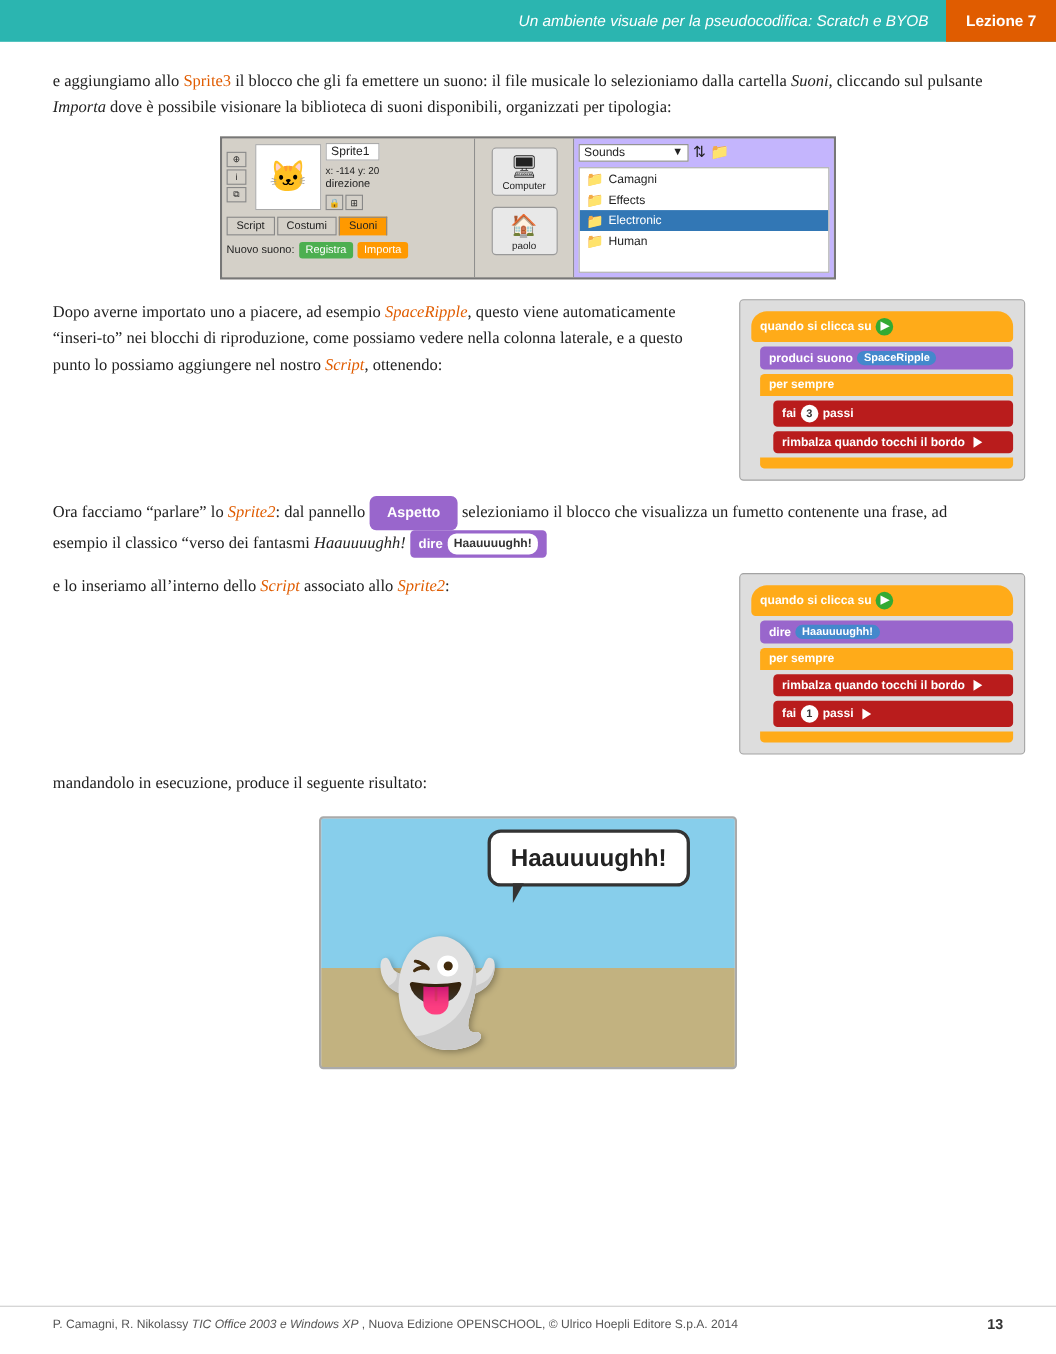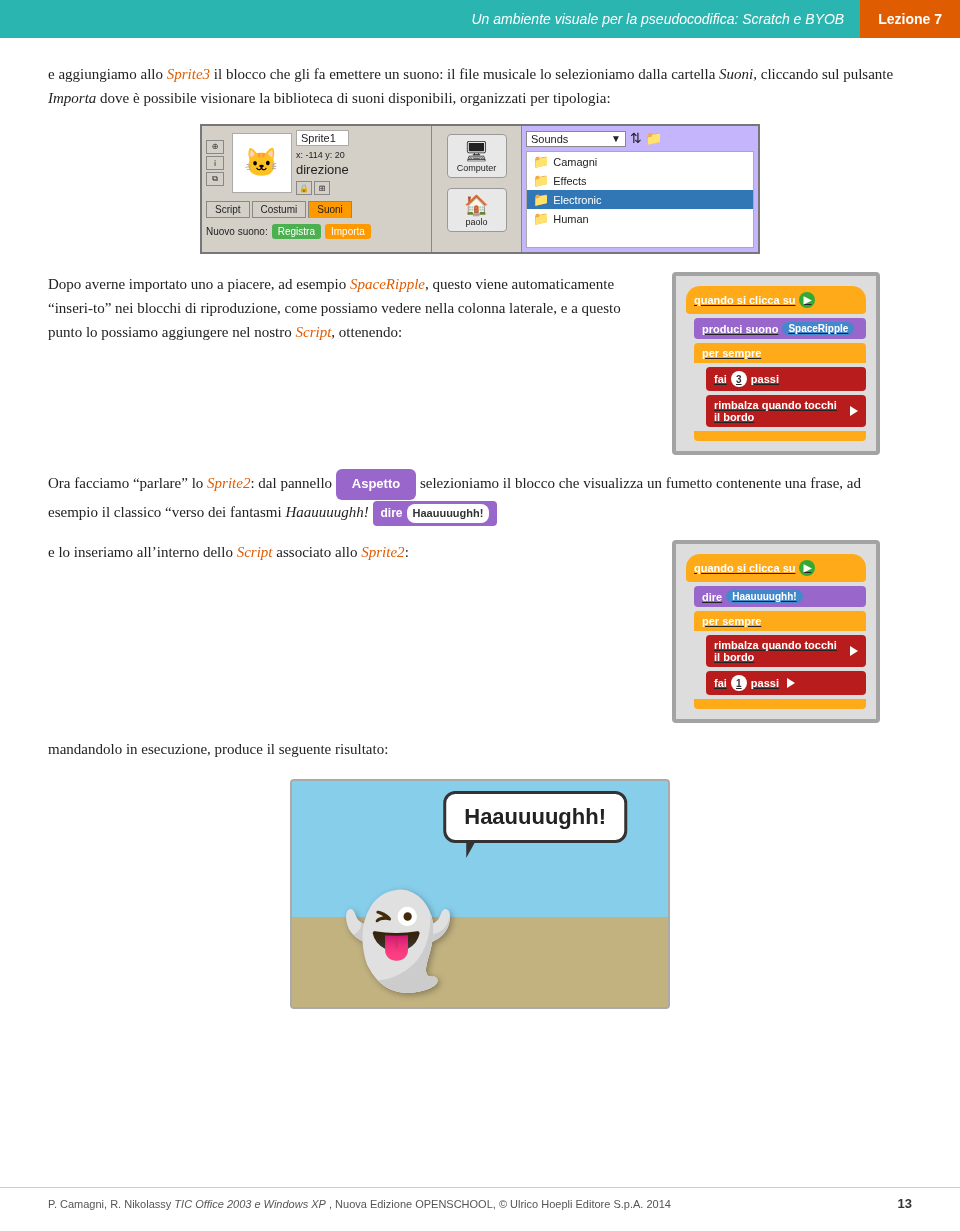--- a/index.html
+++ b/index.html
@@ -49,21 +49,21 @@
       padding: 24px 48px 24px 48px;
     }
 
     
     .para {
       font-size: 15px;
       line-height: 1.6;
       color: #222;
       margin-bottom: 14px;
     }
-    .para-orange { color: #e05c00; font-style: italic; }
+    .para-orange { color: #e05c00; }
     .para-italic { font-style: italic; }
 
     .scratch-interface {
       display: flex;
       background: #d4d0c8;
       border: 2px solid #888;
       height: 130px;
     }
 
     .scratch-left {
@@ -214,25 +214,24 @@
       flex: 1;
     }
     .two-col .img-col {
       width: 240px;
       flex-shrink: 0;
     }
 
     
     .scratch-blocks {
       background: #ddd;
-      border: 4px solid #a3a3a3;
+      border: 1px solid #a3a3a3;
       border-radius: 4px;
       padding: 10px;
-      width: 208px;
-      text-decoration: underline;
+      width: 260px;
     }
     .block {
       border-radius: 4px;
       padding: 4px 8px;
       font-family: Arial, sans-serif;
       font-size: 11px;
       font-weight: bold;
       color: #fff;
       margin-bottom: 4px;
       display: flex;
@@ -405,21 +404,21 @@
           <div style="background:#d4d0c8;border:1px solid #888;width:18px;height:14px;display:flex;align-items:center;justify-content:center;font-size:8px;">⊕</div>
           <div style="background:#d4d0c8;border:1px solid #888;width:18px;height:14px;display:flex;align-items:center;justify-content:center;font-size:8px;">ℹ</div>
           <div style="background:#d4d0c8;border:1px solid #888;width:18px;height:14px;display:flex;align-items:center;justify-content:center;font-size:8px;">⧉</div>
         </div>
 
         <div class="sprite-thumb">🐱</div>
 
         <div style="display:flex;flex-direction:column;gap:2px;">
           <div class="sprite-name-box">Sprite1</div>
           <div style="font-size:9px;font-family:Arial,sans-serif;">x: -114 y: 20</div>
-          <div style="font-size:13px;font-family:Arial,sans-serif;">direzione</div>
+          <div style="font-size:10px;font-family:Arial,sans-serif;">direzione</div>
           <div style="display:flex;gap:2px;margin-top:2px;">
             <div style="background:#d4d0c8;border:1px solid #888;width:16px;height:14px;font-size:8px;display:flex;align-items:center;justify-content:center;">🔒</div>
             <div style="background:#d4d0c8;border:1px solid #888;width:16px;height:14px;font-size:8px;display:flex;align-items:center;justify-content:center;">⊞</div>
           </div>
         </div>
       </div>
 
       <div class="scratch-tabs">
         <div class="scratch-tab">Script</div>
         <div class="scratch-tab">Costumi</div>

